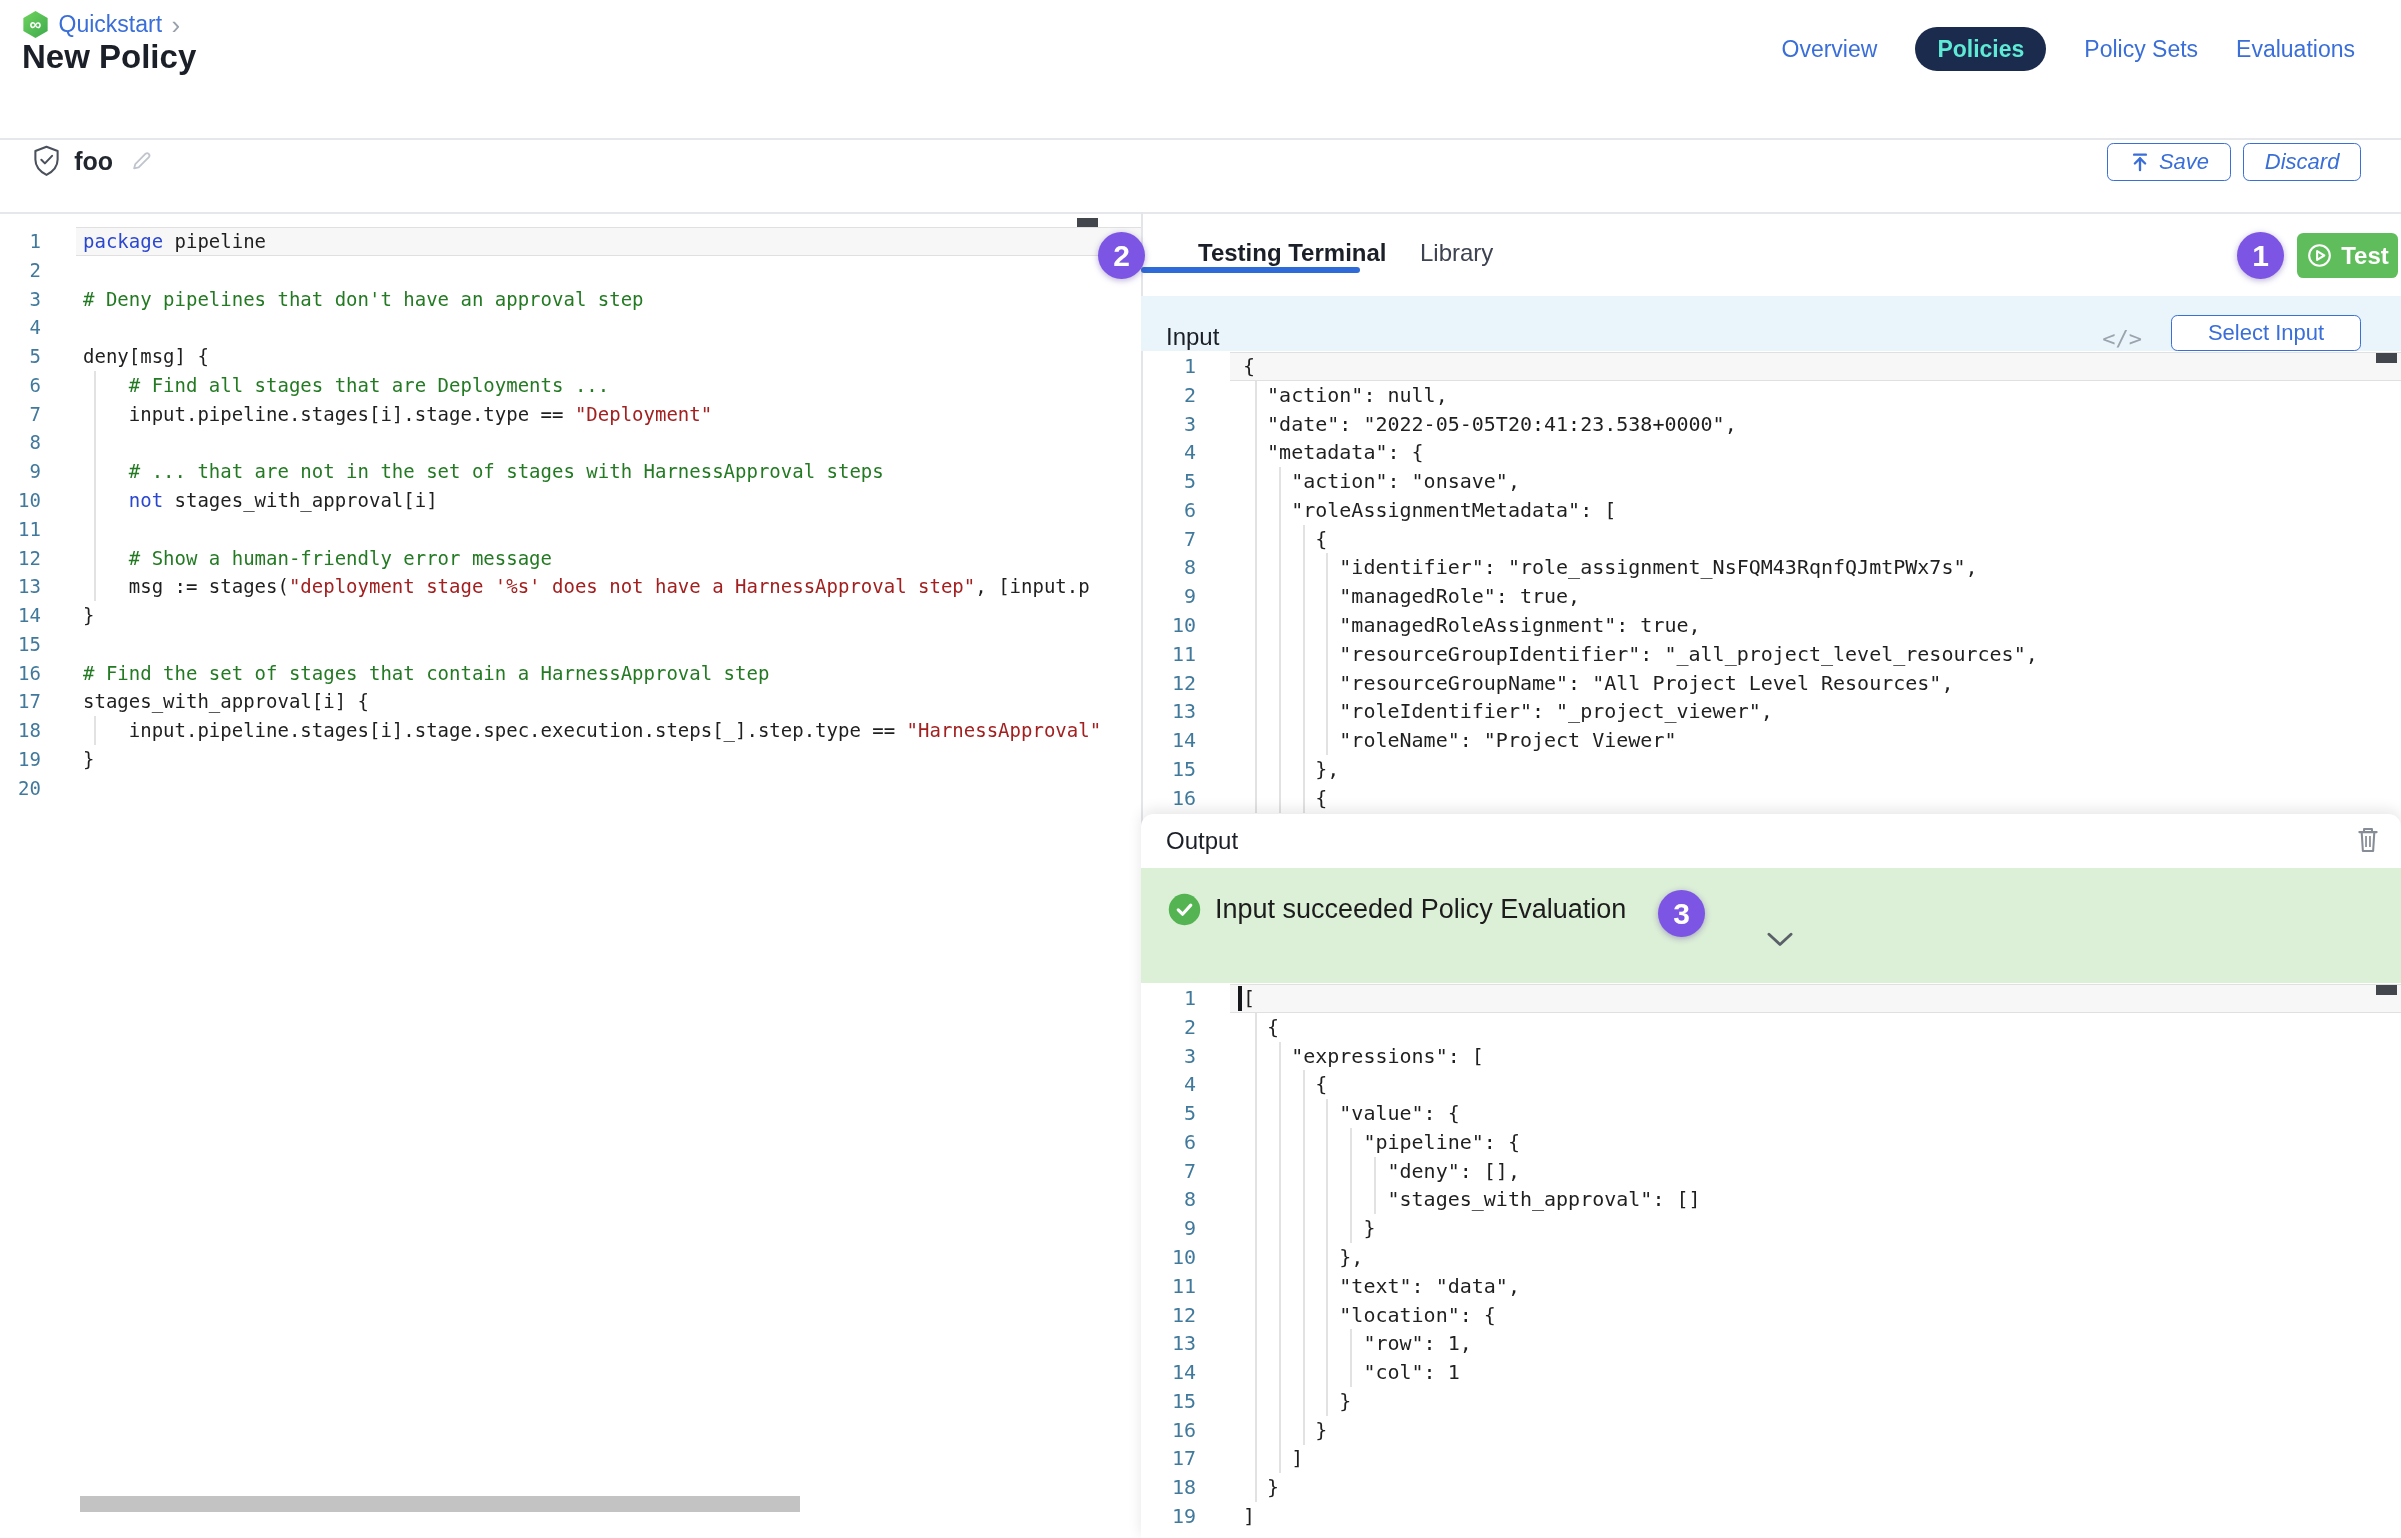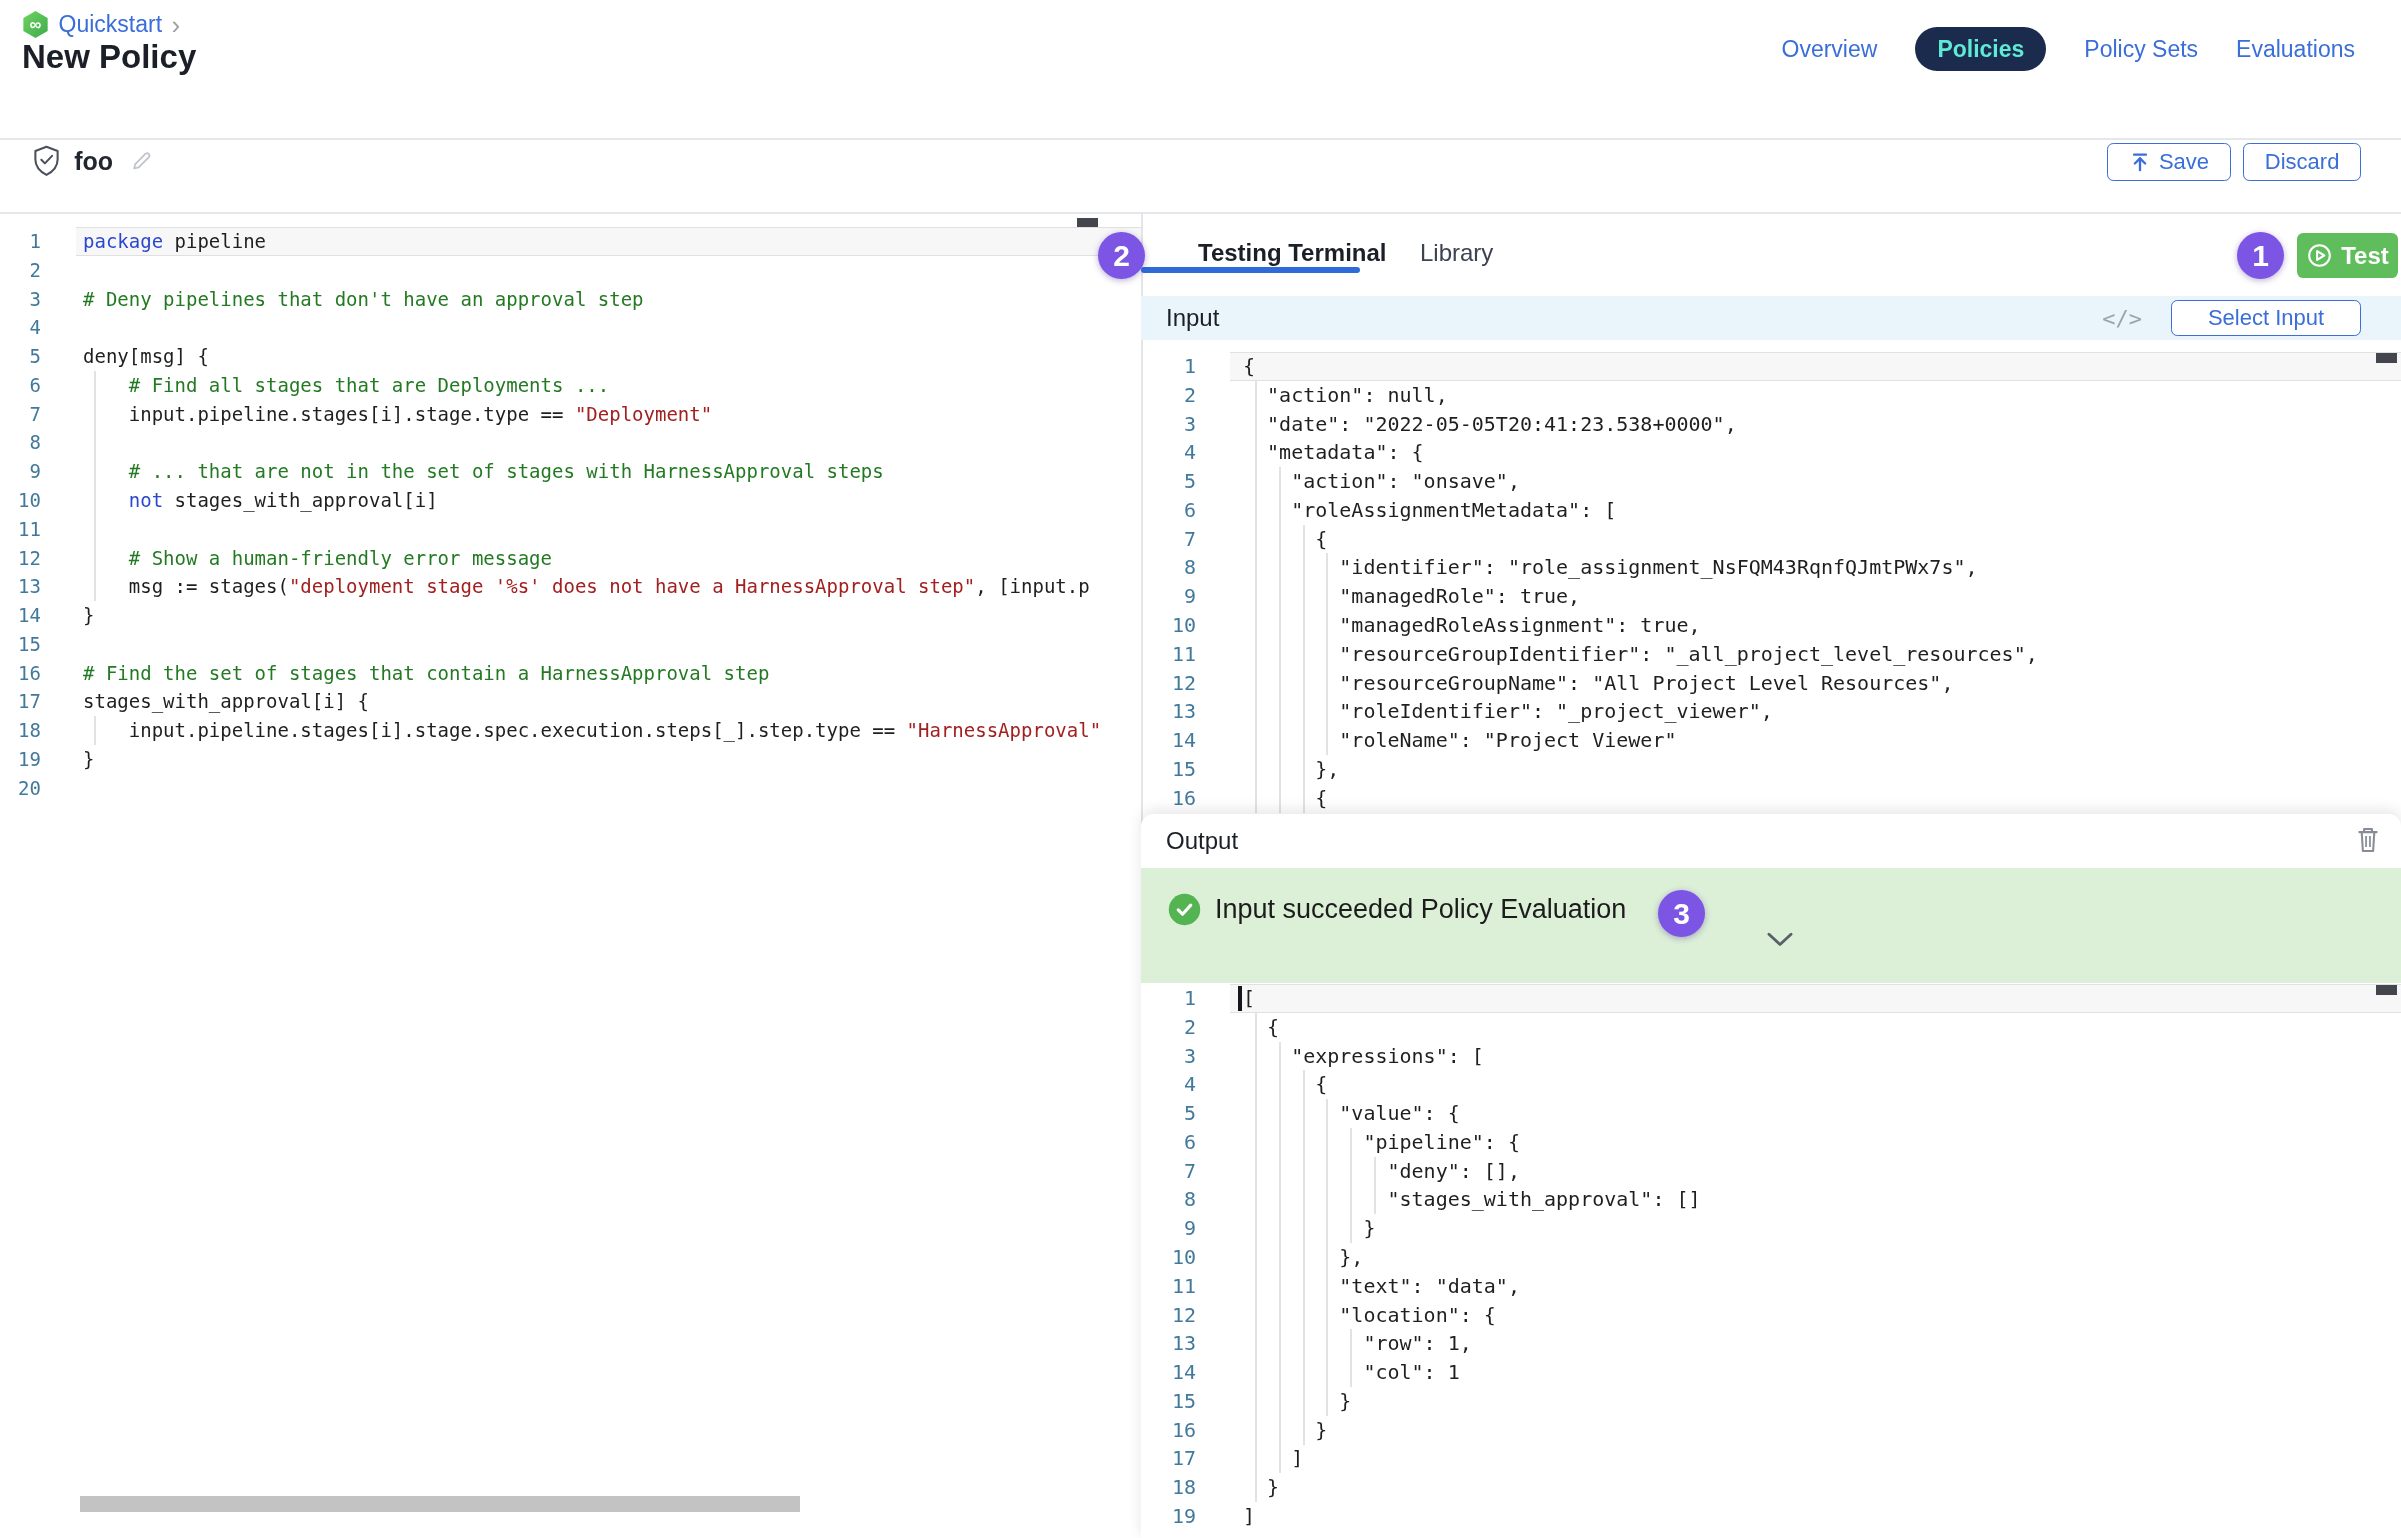--- a/index.html
+++ b/index.html
@@ -23,21 +23,21 @@
 
   .divider-h { position:absolute; left:0; right:0; height:1.6px; background:#E6E7EB; }
   .divider-v { position:absolute; left:1141px; top:212px; bottom:0; width:1.6px; background:#E3E5E9; }
 
   
   .policy-id { position:absolute; left:33px; top:145px; display:flex; align-items:center; gap:14.2px; }
   .policy-name { font-size:25px; font-weight:700; color:#22262e; }
   .btn-row { position:absolute; top:143px; right:40px; display:flex; gap:12.6px; }
   .btn-outline { display:flex; align-items:center; justify-content:center; gap:8px; height:38px;
                  background:#fff; border:1.6px solid var(--primary-blue,#3A6ED8); border-radius:6.3px;
-                 color:var(--primary-blue,#3A6ED8); font-size:22px; font-weight:500; padding:0 20.6px; cursor:pointer; }
+                 color:var(--primary-blue,#3A6ED8); font-size:22px; font-weight:500; padding:0 20.6px; cursor:pointer;font-style:italic; }
 
   
   .editor { position:absolute; font-family:"DejaVu Sans Mono", monospace; overflow:hidden; }
   .ed-row { position:absolute; left:0; right:0; }
   .ed-num { position:absolute; left:0; top:0; bottom:0; text-align:right; color:var(--gutter-number-blue,#41799C); }
   .ed-code { position:absolute; top:0; bottom:0; white-space:pre; color:#1f1f1f; }
   .tok-kw { color:var(--code-keyword-blue,#2B47D0); }
   .tok-cm { color:var(--code-comment-green,#237A23); }
   .tok-st { color:var(--code-string-red,#A32020); }
   .tok-tx { color:#1f1f1f; }
@@ -56,22 +56,22 @@
                    background:#2E6BD8; }
   .test-btn { position:absolute; left:2297px; top:233px; width:101px; height:45px; border-radius:6.3px;
               background:var(--test-green,#5FBE5B); color:#fff; font-size:24px; font-weight:700;
               display:flex; align-items:center; justify-content:center; gap:8px; cursor:pointer; }
 
   .badge { position:absolute; width:47px; height:47px; border-radius:50%;
            background:var(--annotation-purple,#7C55E4); color:#fff; font-size:30px; font-weight:700;
            display:flex; align-items:center; justify-content:center;
            box-shadow:0 1.6px 6.3px rgba(60,30,140,.35); }
 
-  .input-bar { position:absolute; left:1141px; top:296px; width:1260px; height:44px;
-               background:var(--input-header-bg,#E9F5FB); display:flex; align-items:center; }
+  .input-bar { position:absolute; left:1141px; top:296px; width:1260px; height:55px;
+               background:var(--input-header-bg,#E9F5FB); display:flex; align-items:flex-end; }
   .section-title { font-size:24px; color:#1b1f27; }
   .code-toggle { position:absolute; right:259px; font-family:"DejaVu Sans Mono",monospace; font-size:22px;
                  color:#9CA3AD; cursor:pointer; }
   .select-input-btn { position:absolute; right:40px; width:190px; height:36px; border:1.6px solid var(--primary-blue,#3A6ED8);
                       border-radius:6.3px; background:#fff; color:var(--primary-blue,#3A6ED8); font-size:22px; font-weight:500;
                       display:flex; align-items:center; justify-content:center; cursor:pointer; }
 
   
   .output-card { position:absolute; left:1141px; top:814px; width:1260px; height:724px; background:#fff;
                  border-radius:12.6px 12.6px 0 0; box-shadow:0 -3.2px 14.2px rgba(16,24,40,.10); }

